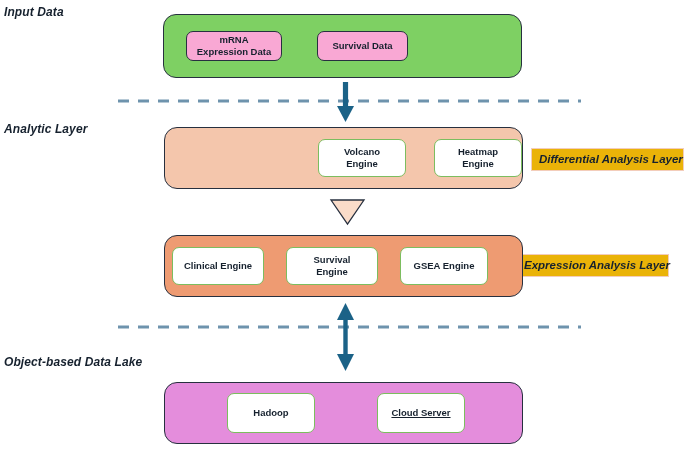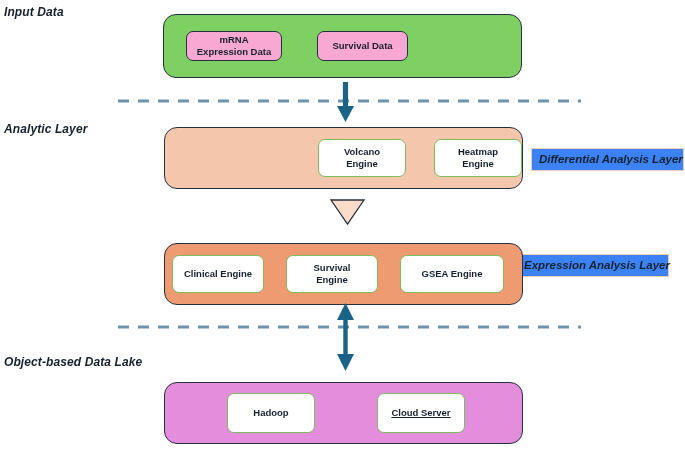--- a/index.html
+++ b/index.html
@@ -34,21 +34,21 @@
     white-space: nowrap;
   }
   .stage-input   { left: 4px;  top: 5px; }
   .stage-analytic{ left: 4px;  top: 122px; }
   .stage-lake    { left: 4px;  top: 355px; }
 
   
   .side-note {
     position: absolute;
     border: 1px solid #f3cdbb;
-    background: #3b82f6;
+    background: #eab308;
     font-style: italic;
     font-weight: bold;
     font-size: 11.5px;
     color: #16212e;
     white-space: nowrap;
     padding: 4px 7px 5px 7px;
     box-sizing: border-box;
     text-align: center;
   }
   .note-diff { left: 531px; top: 148px; width: 153px; }
@@ -76,21 +76,20 @@
     justify-content: flex-end;
     padding-left: 60px;
     gap: 28px;
   }
   .band-expr {
     left: 164px; top: 235px; width: 359px; height: 62px;
     background: #ee9b72;
     justify-content: flex-start;
     padding-left: 7px;
     gap: 22px;
-    margin-top: 8px;
   }
   .band-lake {
     left: 164px; top: 382px; width: 359px; height: 62px;
     background: #e48ddc;
     justify-content: flex-start;
     padding-left: 62px;
     gap: 62px;
   }
 
   
@@ -119,21 +118,21 @@
   .chip-engine {
     background: #ffffff;
     border: 1.3px solid #7cbd5f;
     height: 38px;
     padding: 0 10px;
   }
   .chip-volcano { width: 88px; }
   .chip-heatmap { width: 88px; }
   .chip-clinical-e { width: 92px; }
   .chip-survival-e { width: 92px; }
-  .chip-gsea-e     { width: 104px; }
+  .chip-gsea-e     { width: 88px; }
 
   .chip-store {
     background: #ffffff;
     border: 1.3px solid #7cbd5f;
     height: 40px;
     padding: 0 10px;
   }
   .chip-hadoop { width: 88px; }
   .chip-cloud  { width: 88px; text-decoration: underline; }
 

